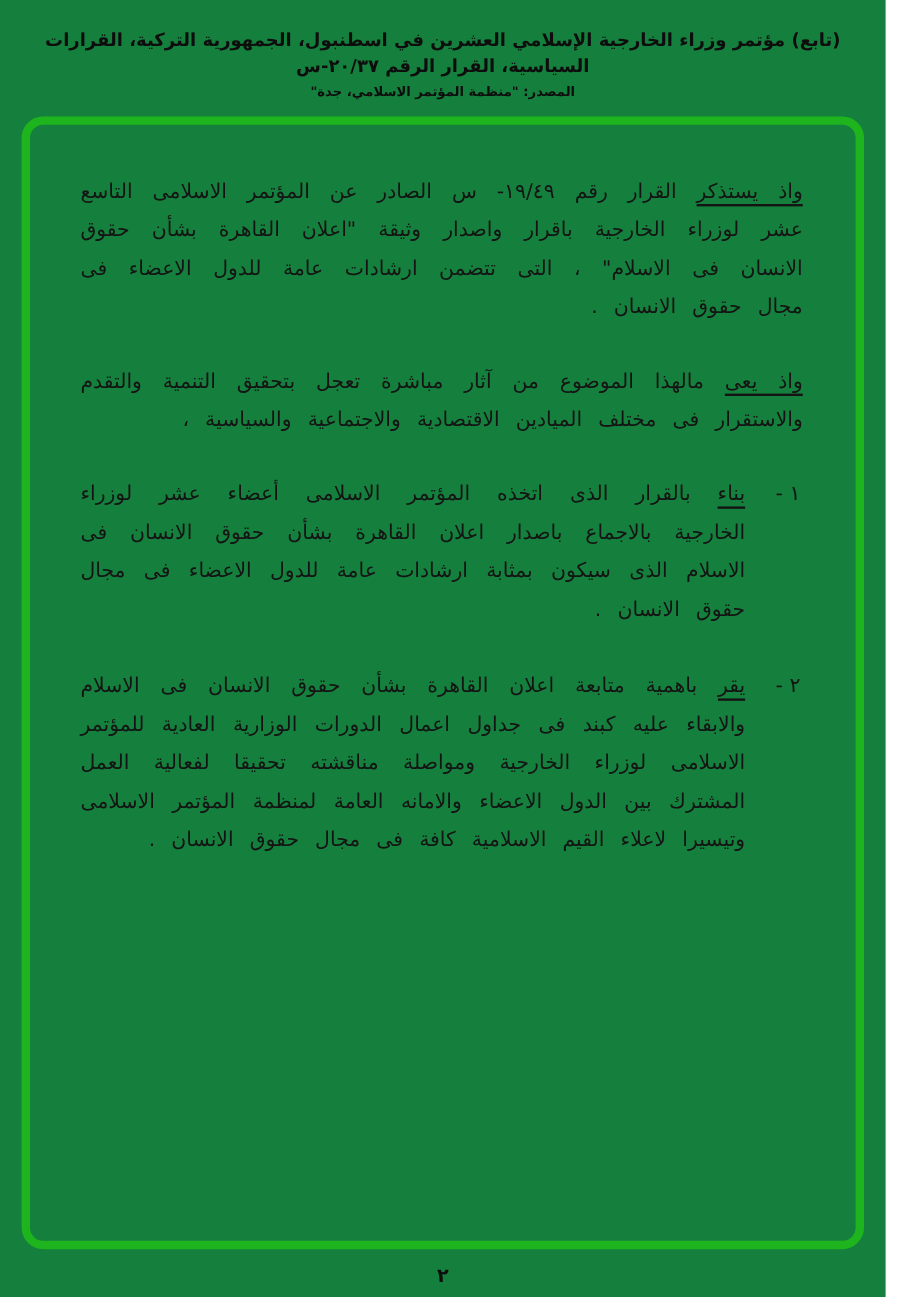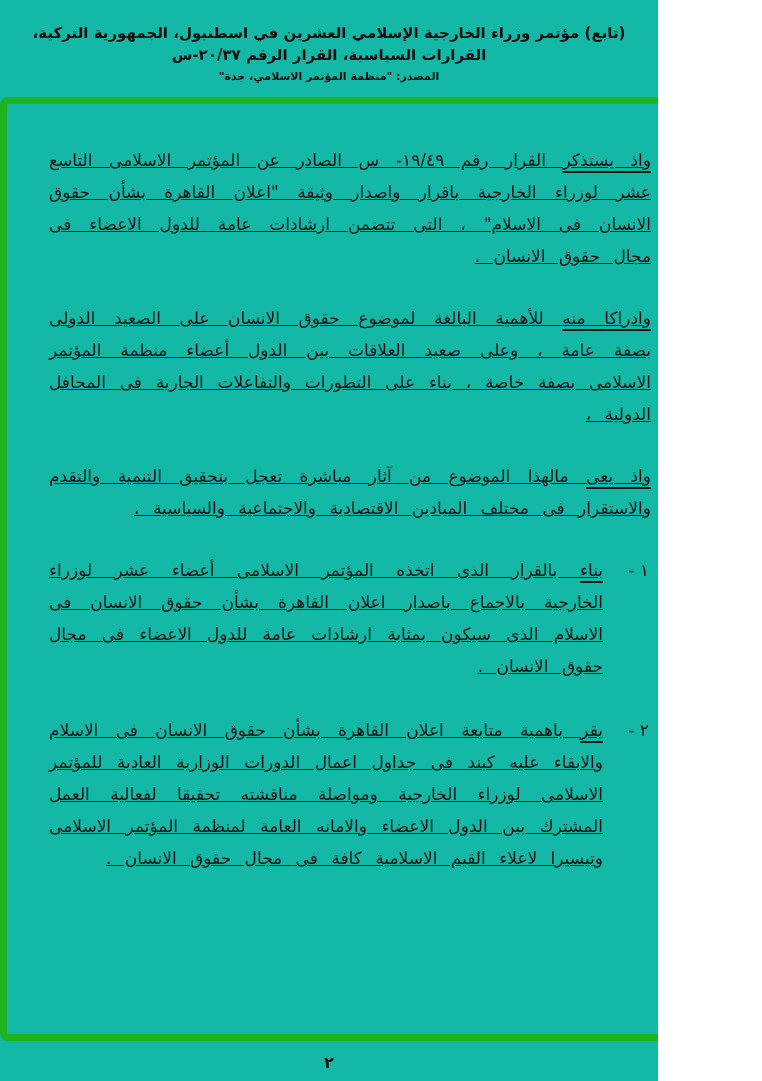--- a/index.html
+++ b/index.html
@@ -1,41 +1,40 @@
 <!DOCTYPE html>
 <html lang="ar"><head>
 <meta charset="utf-8">
 <style>
   html,body { margin:0; padding:0; }
   body {
     width:762px; height:1081px; background:#ffffff;
     font-family:"DejaVu Sans", sans-serif; color:#141414;
   }
-  .page { position:relative; width:658px; height:1081px; background:#14b8a6; overflow:hidden; }
+  .page { position:relative; width:738px; height:1081px; background:#15803d; overflow:hidden; }
 
   .hdr {
     direction:rtl; text-align:center; font-weight:bold;
     font-size:15px; line-height:22px; padding:22px 8px 0;
     color:#0d0d0d;
   }
   .src {
     direction:rtl; text-align:center; font-weight:bold;
     font-size:11px; line-height:14px; margin-top:4px; color:#0d0d0d;
   }
 
   .frame {
     box-sizing:border-box;
     width:702px; height:944px;
     margin:13px auto 0;
     border:7px solid #1eb41e;
-    border-radius:8px;
+    border-radius:18px;
     padding:40px 44px 8px 42px;
     direction:rtl;
     overflow:hidden;
-    text-decoration:underline;
   }
 
   .para {
     margin:0 0 30px;
     font-size:17px; line-height:32px;
     text-align:justify; text-align-last:right;
     word-spacing:8px;
     color:#141414;
   }
   .lead {
@@ -58,21 +57,20 @@
 
 <div class="page">
 
   <div class="hdr">(تابع) مؤتمر وزراء الخارجية الإسلامي العشرين في اسطنبول، الجمهورية التركية، القرارات السياسية، القرار الرقم ٢٠/٣٧-س</div>
   <div class="src">المصدر: "منظمة المؤتمر الاسلامي، جدة"</div>
 
   <div class="frame" style="border-color: rgb(30, 180, 30);">
 
     <p class="para"><span class="lead">واذ يستذكر</span><span> القرار رقم ١٩/٤٩- س الصادر عن المؤتمر الاسلامى التاسع عشر لوزراء الخارجية باقرار واصدار وثيقة "اعلان القاهرة بشأن حقوق الانسان فى الاسلام" ، التى تتضمن ارشادات عامة للدول الاعضاء فى مجال حقوق الانسان .</span></p>
 
-    <p class="para"><span class="lead">وادراكا منه</span><span> للأهمية البالغة لموضوع حقوق الانسان على الصعيد الدولى بصفة عامة ، وعلى صعيد العلاقات بين الدول أعضاء منظمة المؤتمر الاسلامى بصفة خاصة ، بناء على التطورات والتفاعلات الجارية فى المحافل الدولية ،</span></p>
 
     <p class="para"><span class="lead">واذ يعى</span><span> مالهذا الموضوع من آثار مباشرة تعجل بتحقيق التنمية والتقدم والاستقرار فى مختلف الميادين الاقتصادية والاجتماعية والسياسية ،</span></p>
 
 
     <p class="para item"><span class="inum">١ -</span><span class="lead">بناء</span><span> بالقرار الذى اتخذه المؤتمر الاسلامى أعضاء عشر لوزراء الخارجية بالاجماع باصدار اعلان القاهرة بشأن حقوق الانسان فى الاسلام الذى سيكون بمثابة ارشادات عامة للدول الاعضاء فى مجال حقوق الانسان .</span></p>
 
     <p class="para item"><span class="inum">٢ -</span><span class="lead">يقر</span><span> باهمية متابعة اعلان القاهرة بشأن حقوق الانسان فى الاسلام والابقاء عليه كبند فى جداول اعمال الدورات الوزارية العادية للمؤتمر الاسلامى لوزراء الخارجية ومواصلة مناقشته تحقيقا لفعالية العمل المشترك بين الدول الاعضاء والامانه العامة لمنظمة المؤتمر الاسلامى وتيسيرا لاعلاء القيم الاسلامية كافة فى مجال حقوق الانسان .</span></p>
 
   </div>
 

